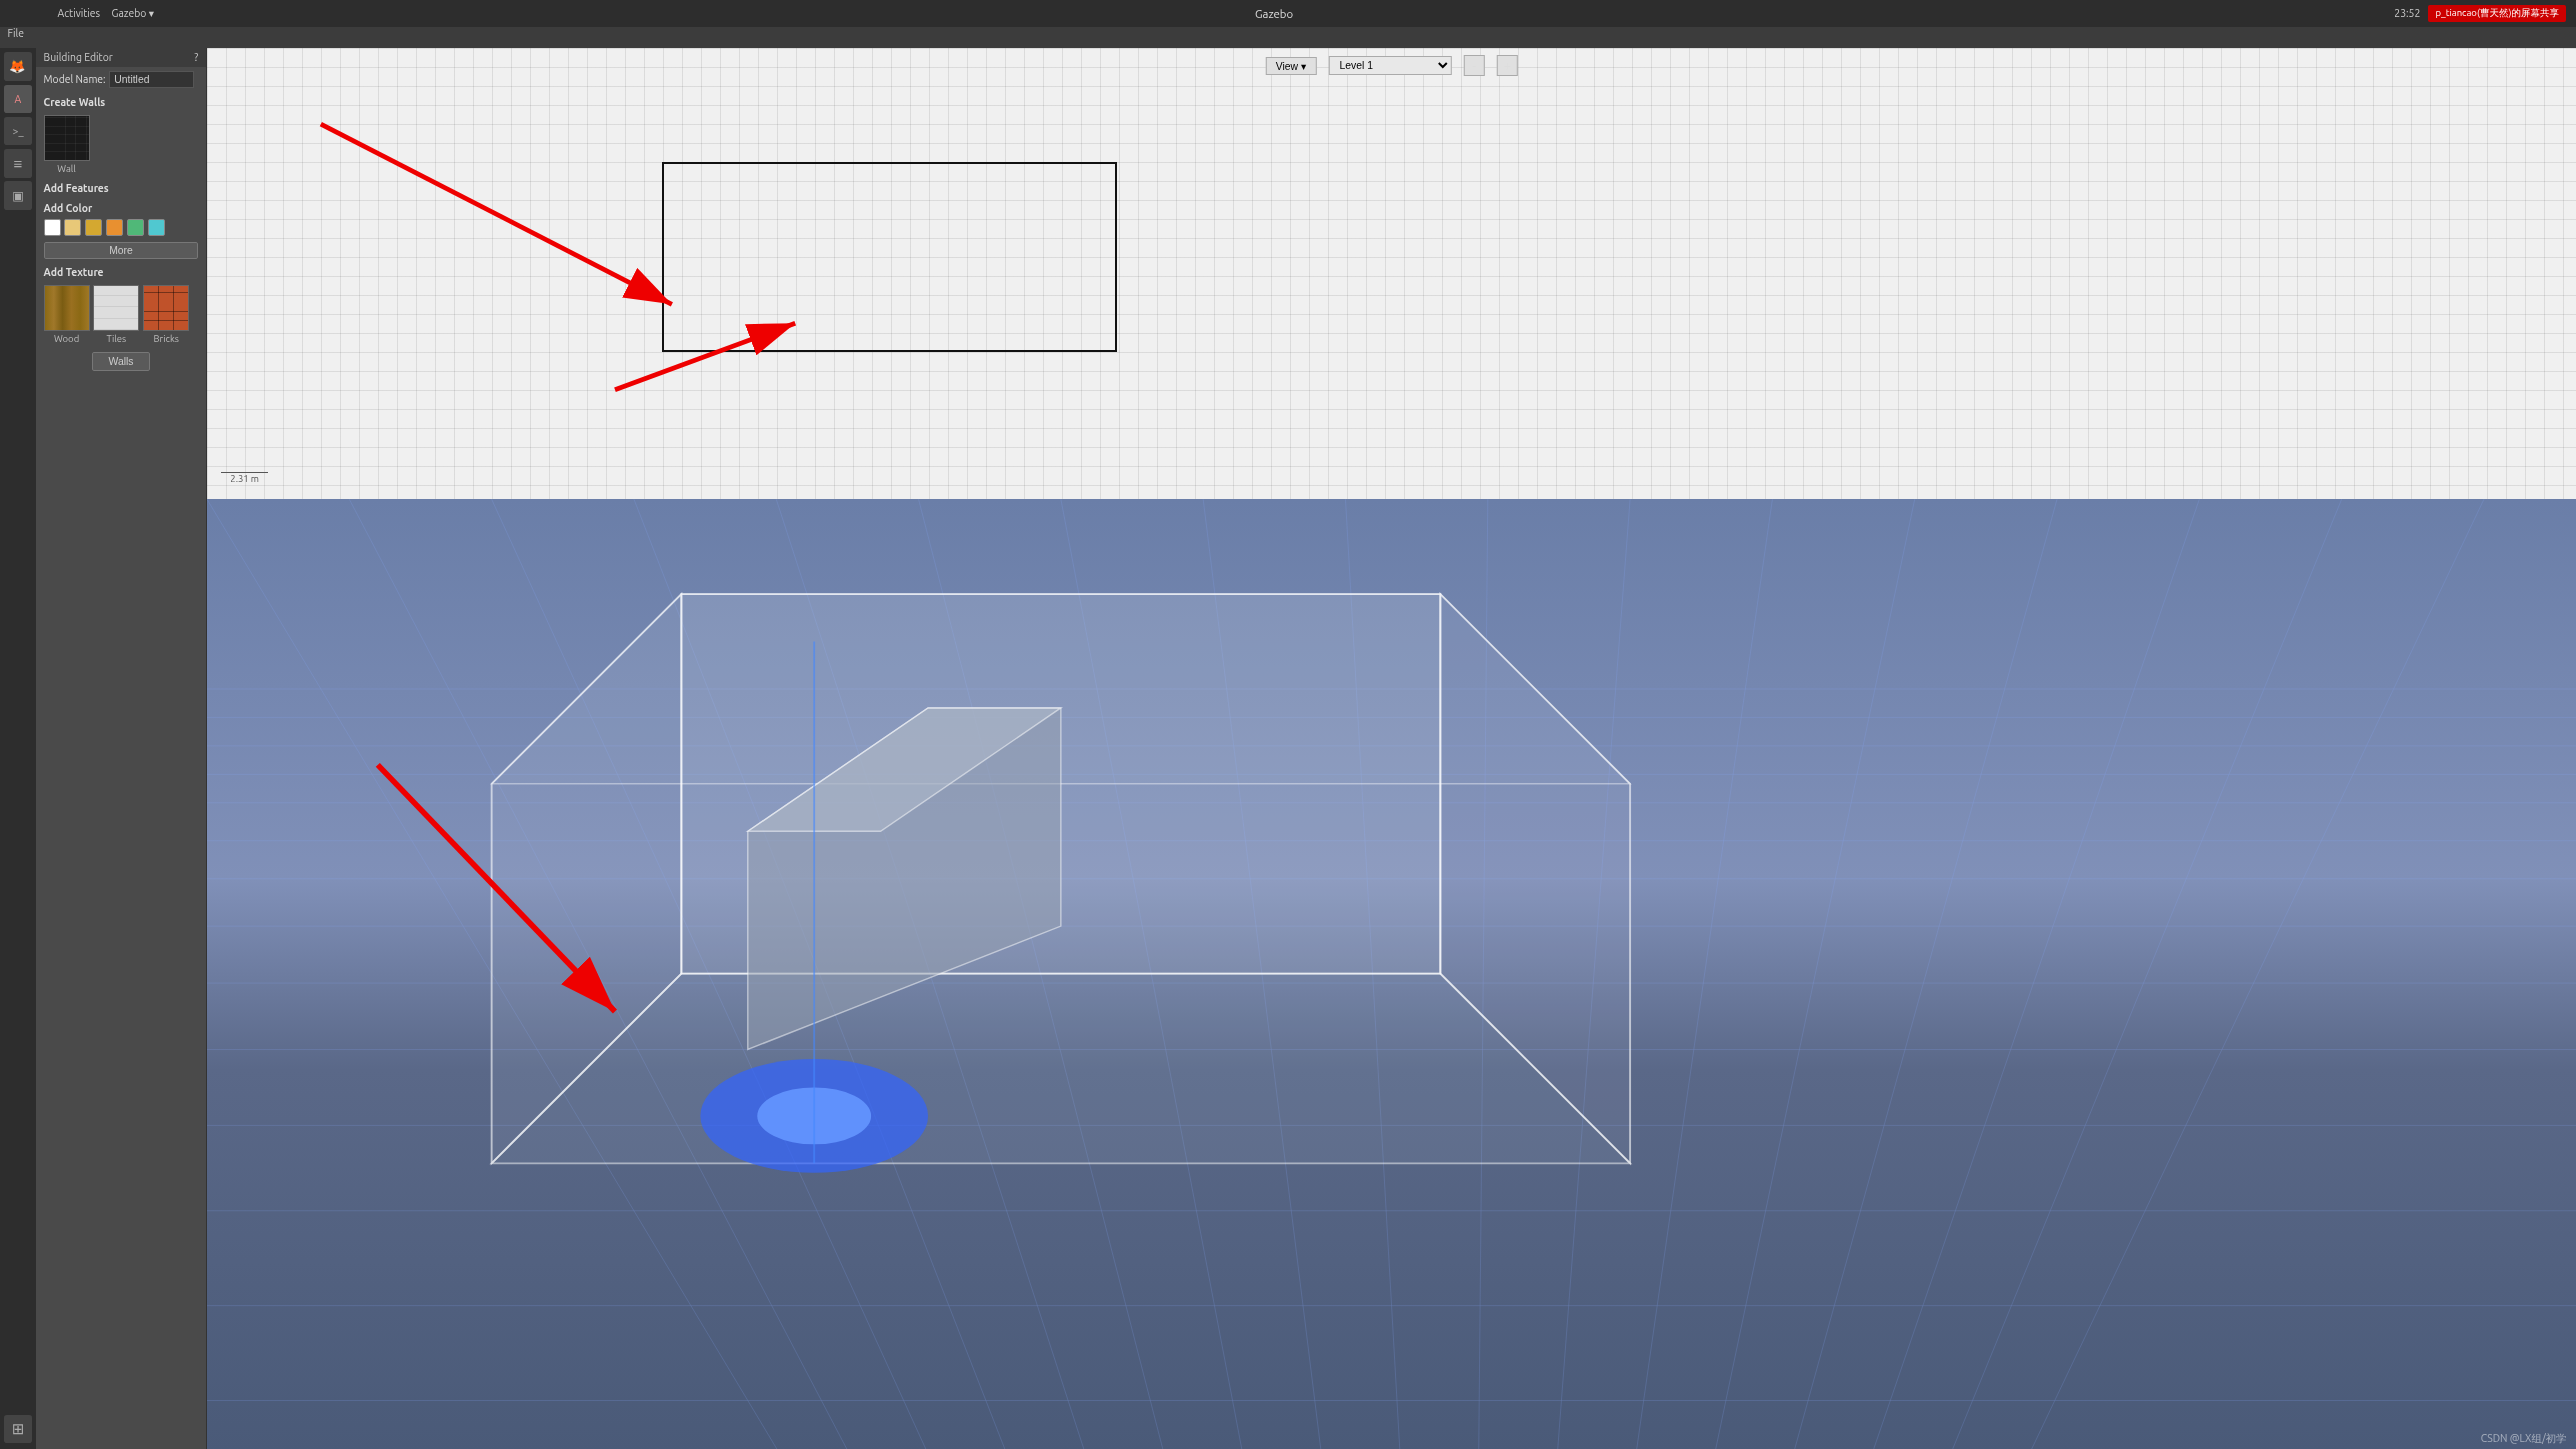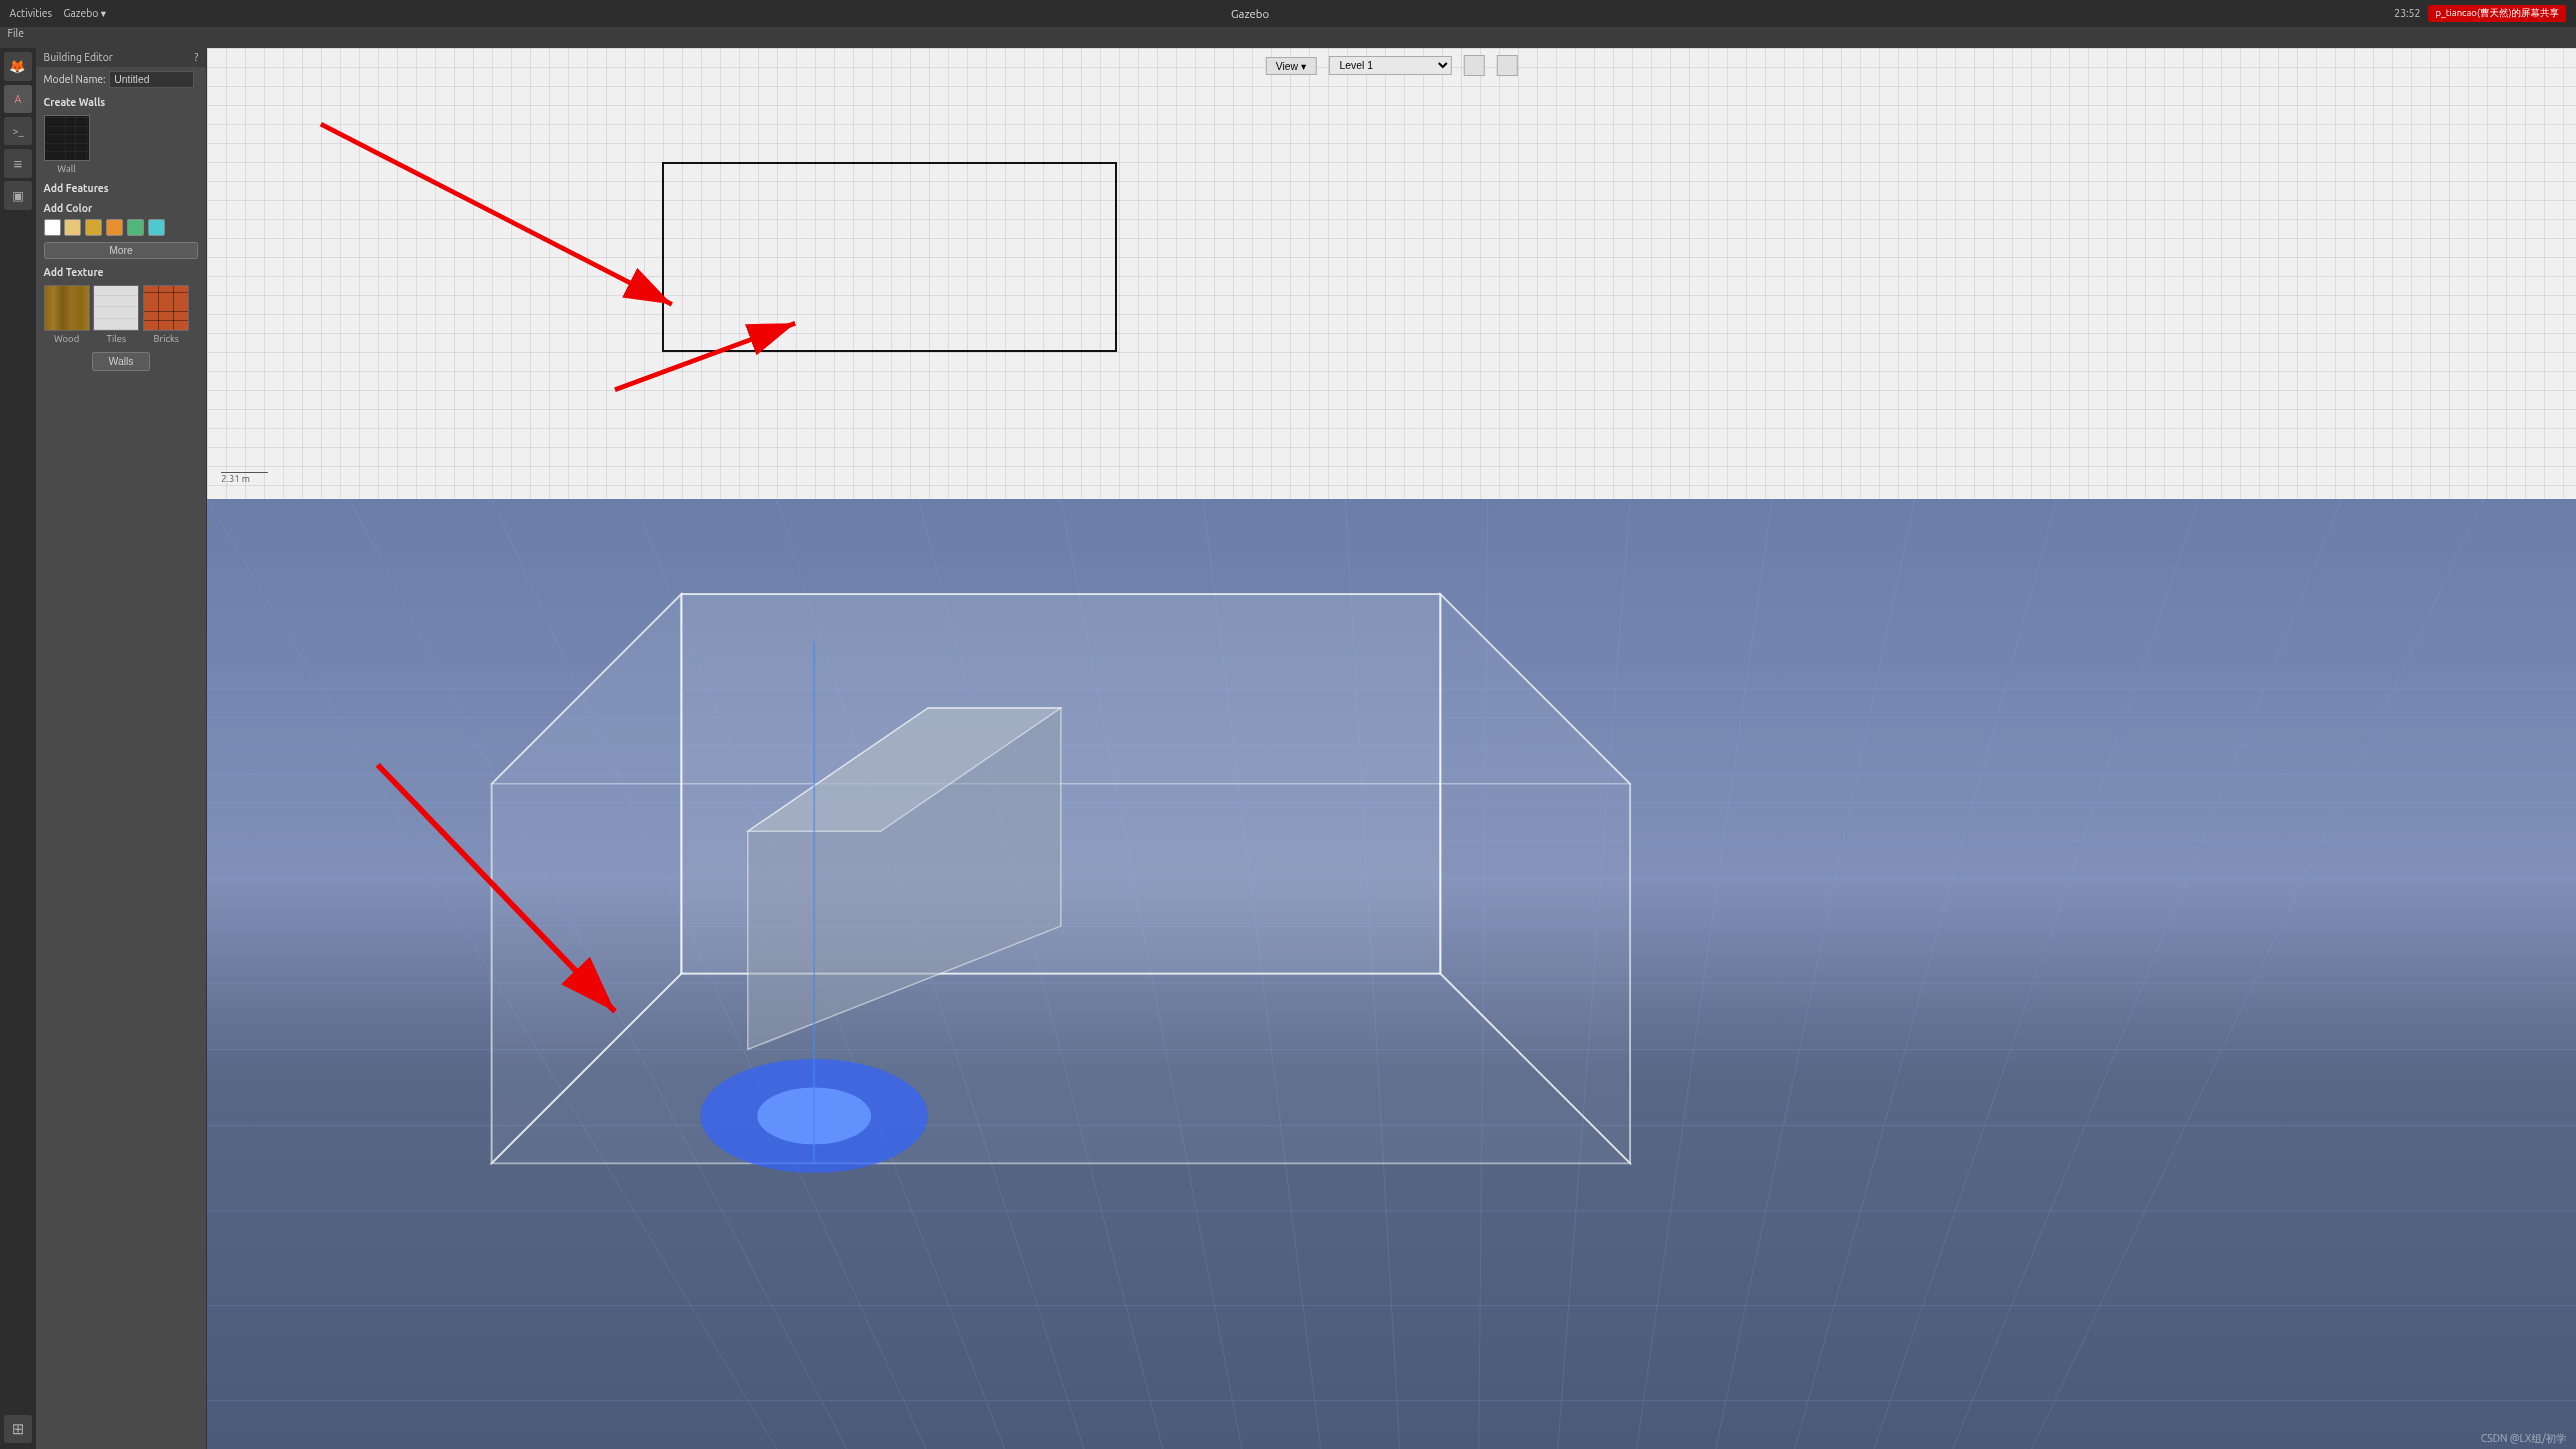--- a/index.html
+++ b/index.html
@@ -4,21 +4,21 @@
   <style>
     * { box-sizing: border-box; margin: 0; padding: 0; }
     body { width: 2576px; height: 1450px; background: #3c3c3c; font-family: 'Ubuntu', Arial, sans-serif; font-size: 11.4px; color: #ddd; overflow: hidden; }
 
     
     #topbar {
       width: 100%; height: 26.6px; background: #2d2d2d;
       display: flex; align-items: center; justify-content: space-between;
       padding: 0 9.5px; color: #ccc; font-size: 10.4px;
     }
-    #topbar-left { display: flex; gap: 11.4px; }
+    #topbar-left { display: flex; gap: 11.4px; margin-left: 48px; }
     #topbar-center { font-size: 11.4px; color: #ddd; }
     #topbar-right { display: flex; align-items: center; gap: 7.6px; font-size: 10.4px; }
 
     
     #menubar {
       width: 100%; height: 21px; background: #3c3c3c;
       display: flex; padding: 0 7.6px; font-size: 10.4px; color: #ccc;
     }
 
     
@@ -182,21 +182,21 @@
     #annotation-text {
       position: absolute; bottom: 95px; right: 76px;
       font-size: 49px; color: #e00; font-weight: bold;
       font-family: SimHei, 'Microsoft YaHei', sans-serif;
       white-space: nowrap;
     }
 
     
     #scale-bar {
       position: absolute; bottom: 14.2px; left: 14.2px;
-      display: flex; flex-direction: column; align-items: flex-start; font-size: 9.5px; color: #555;
+      display: flex; flex-direction: column; align-items: center; font-size: 9.5px; color: #555;
     }
     #scale-line { width: 47px; height: 1.9px; background: #555; }
 
     
     #view3d {
       flex: 1; background: #7a8cb5; position: relative; overflow: hidden;
     }
     #view3d-bg {
       position: absolute; inset: 0;
       background: linear-gradient(180deg, #6a7ea8 0%, #8090b8 40%, #5a6888 60%, #4a5a78 100%);

